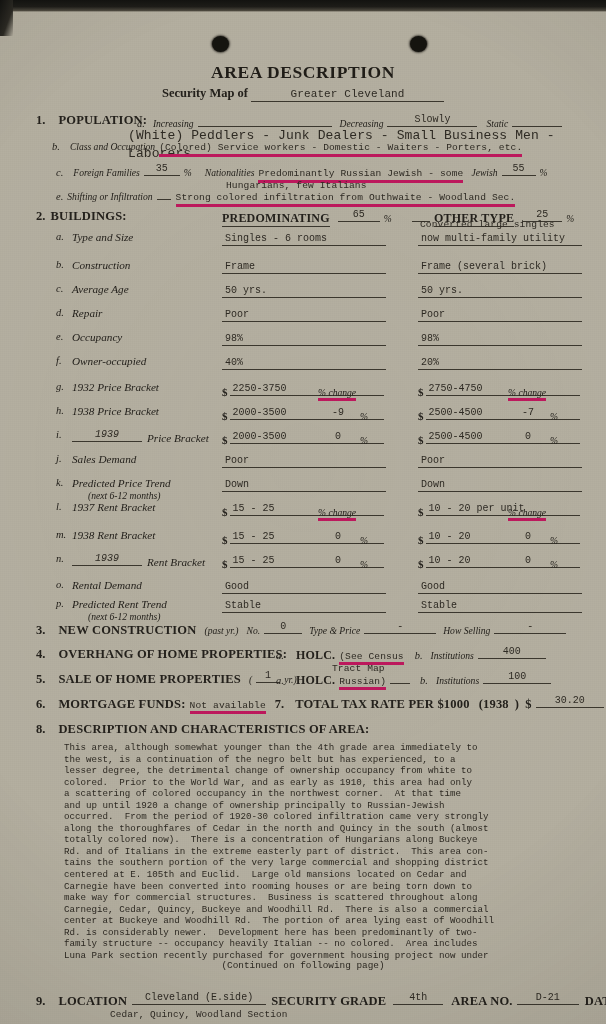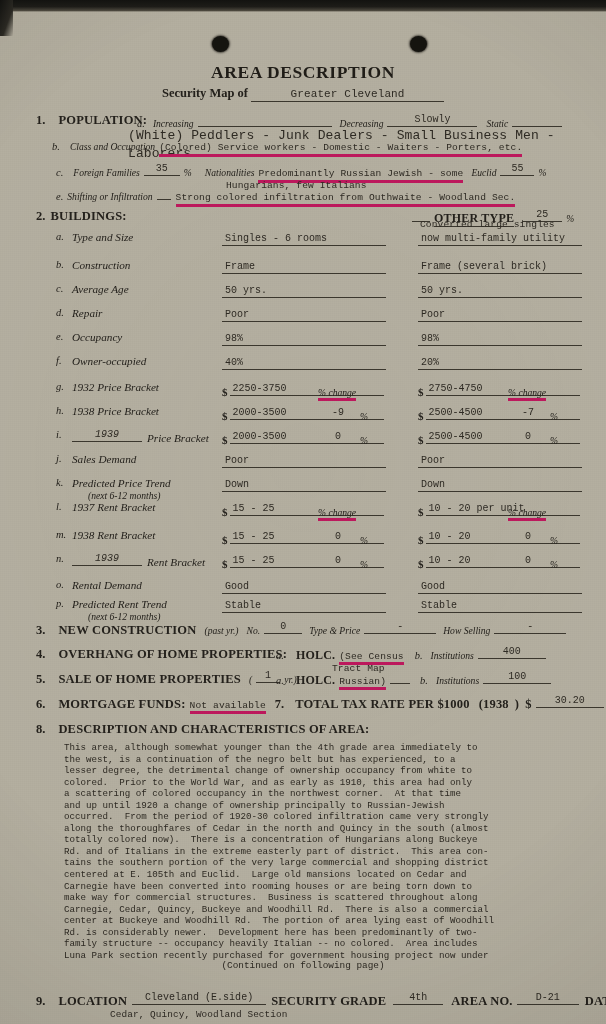--- a/index.html
+++ b/index.html
@@ -131,38 +131,43 @@
     <span class="ty u" style="font-size:9.6px;padding-bottom:1px;">(Colored) Service workers - Domestic - Waiters - Porters, etc.</span>
   </div>
 
   <div class="row" style="left:56px;top:162px;">
     <span class="pr ltr">c.</span>
     <span class="pr itsm" style="margin-left:6px;">Foreign Families</span>
     <span class="fill c" style="width:30px;">35</span>
     <span class="pr itsm">%</span>
     <span class="pr itsm" style="margin-left:9px;">Nationalities</span>
     <span class="ty u" style="font-size:9.6px;padding-bottom:1px;">Predominantly Russian Jewish - some</span>
-    <span class="pr itsm" style="margin-left:4px;">Euclid</span>
+    <span class="pr itsm" style="margin-left:4px;">Jewish</span>
     <span class="fill c" style="width:28px;">55</span>
     <span class="pr itsm">%</span>
   </div>
   <div class="row" style="left:226px;top:174px;">
     <span class="ty" style="font-size:9.6px;">Hungarians, few Italians</span>
   </div>
 
   <div class="row" style="left:56px;top:186px;">
     <span class="pr ltr">e.</span>
     <span class="pr itsm" style="margin-left:0;">Shifting or Infiltration</span>
     <span class="fill l" style="width:8px;"></span>
     <span class="ty u" style="font-size:9.6px;padding-bottom:1px;margin-left:1px;">Strong colored infiltration from Outhwaite - Woodland Sec.</span>
   </div>
 
   <div class="row" style="left:36px;top:206px;">
     <span class="pr num">2.</span>
     <span class="pr sec" style="margin-left:1px;">BUILDINGS:</span>
+  </div>
+  <div class="row" style="left:222px;top:208px;">
+    <span class="pr sec hdrU" style="font-size:12px;">PREDOMINATING</span>
+    <span class="fill c" style="width:36px;margin-left:4px;">65</span>
+    <span class="pr itsm">%</span>
   </div>
   <div class="row" style="left:412px;top:208px;">
     <span class="fill" style="width:12px;"></span>
     <span class="pr sec hdrU" style="font-size:12px;">OTHER TYPE</span>
     <span class="fill c" style="width:34px;margin-left:4px;">25</span>
     <span class="pr itsm">%</span>
   </div>
 
   <div id="buildings">
       <div class="row label" style="top: 231px;">

